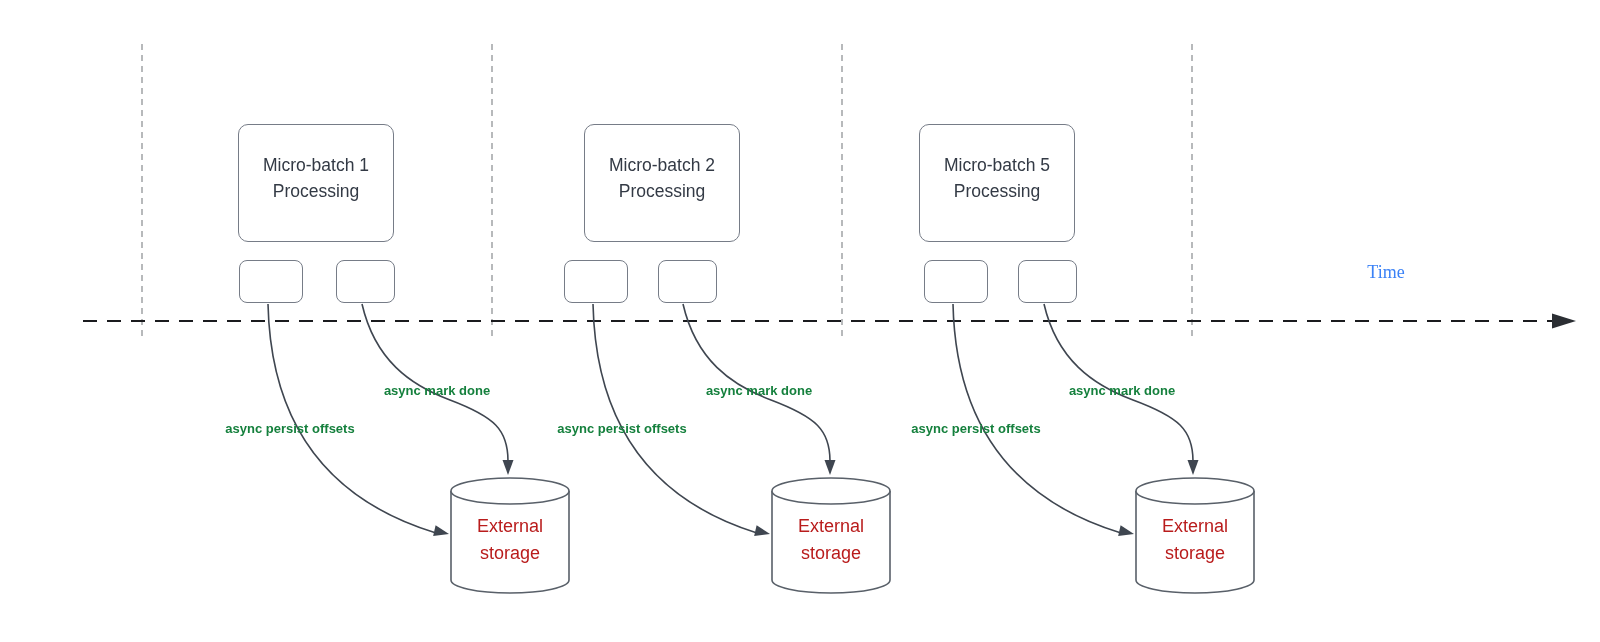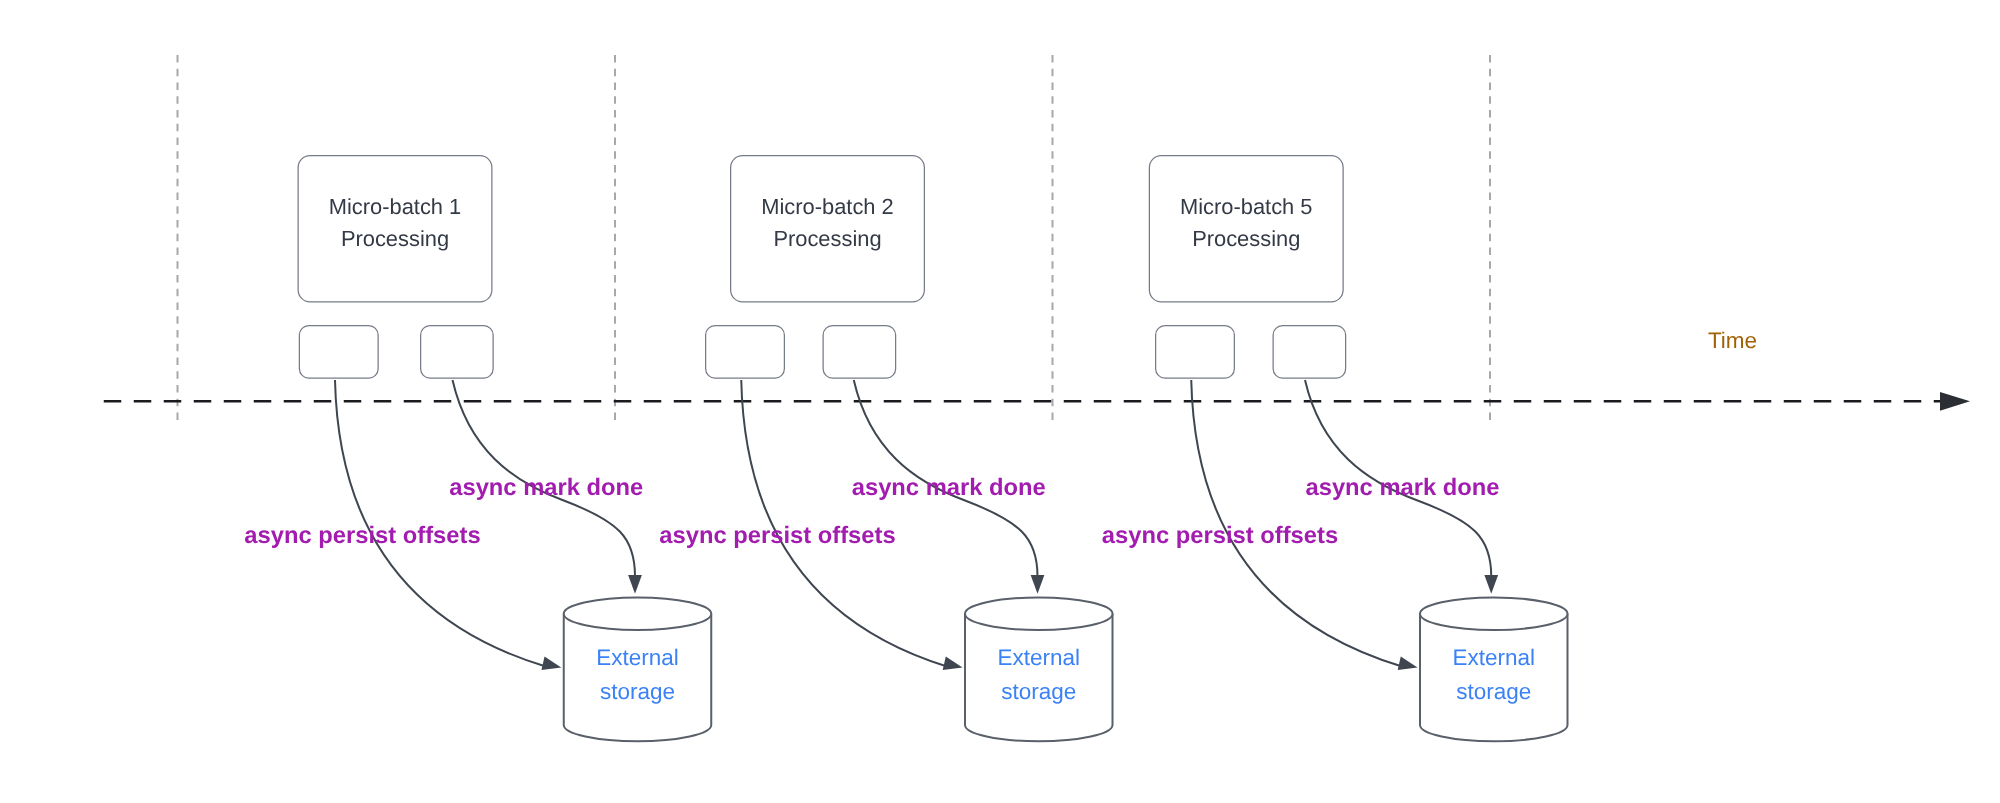--- a/index.html
+++ b/index.html
@@ -42,41 +42,42 @@
     top: 260px;
     height: 43px;
     border-radius: 8px;
   }
   .small-a { width: 64px; }
   .small-b { width: 59px; }
   .arrow-label {
     position: absolute;
     transform: translateX(-50%);
     white-space: nowrap;
-    font-size: 19px;
+    font-size: 13px;
     font-weight: bold;
-    color: #a21caf;
+    color: #15803d;
     line-height: 17px;
   }
   .storage-label {
     position: absolute;
     width: 118px;
     top: 513px;
     text-align: center;
     font-size: 18px;
     line-height: 27px;
-    color: #3b82f6;
+    color: #b91c1c;
   }
   .time-label {
     position: absolute;
     left: 1386px;
     top: 262px;
     transform: translateX(-50%);
     font-size: 18px;
-    color: #a16207;
+    color: #3b82f6;
+    font-family: Liberation Serif, serif;
   }
 </style>
 </head>
 <body>
 
 <div class="canvas">
 
   <svg class="linework" width="1600" height="642" viewBox="0 0 1600 642">
 
     <line x1="142" y1="44" x2="142" y2="341" stroke="#a6a8ab" stroke-width="1.6" stroke-dasharray="6 5"></line>

